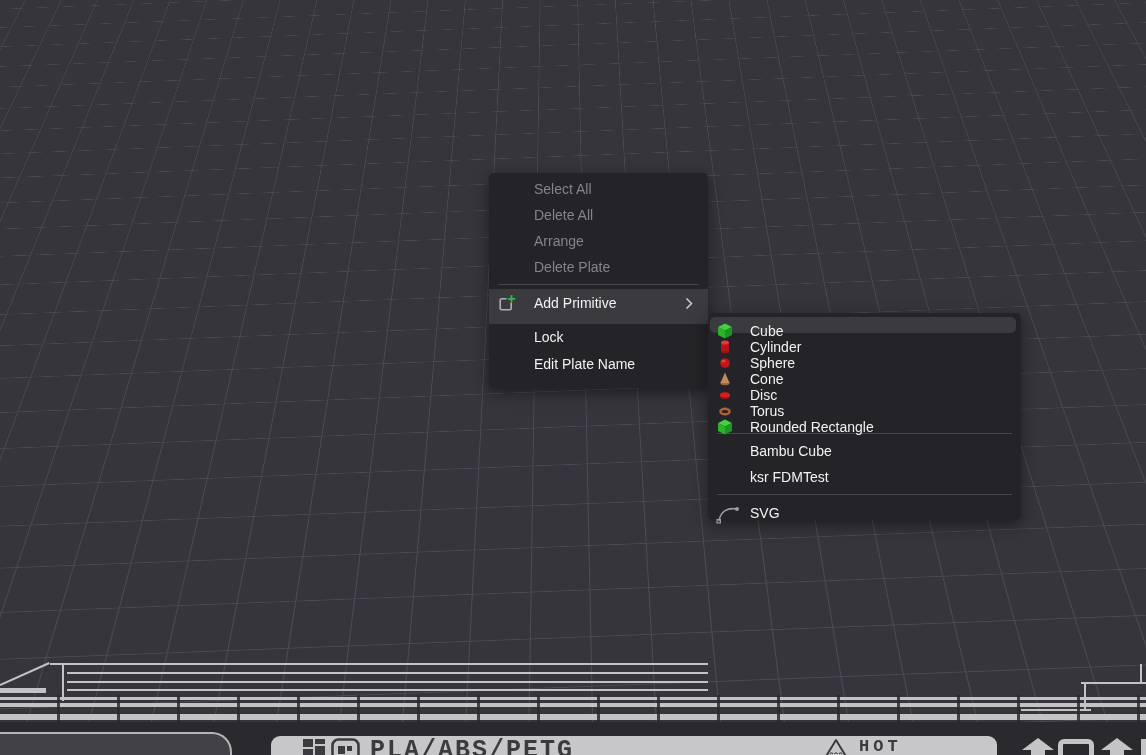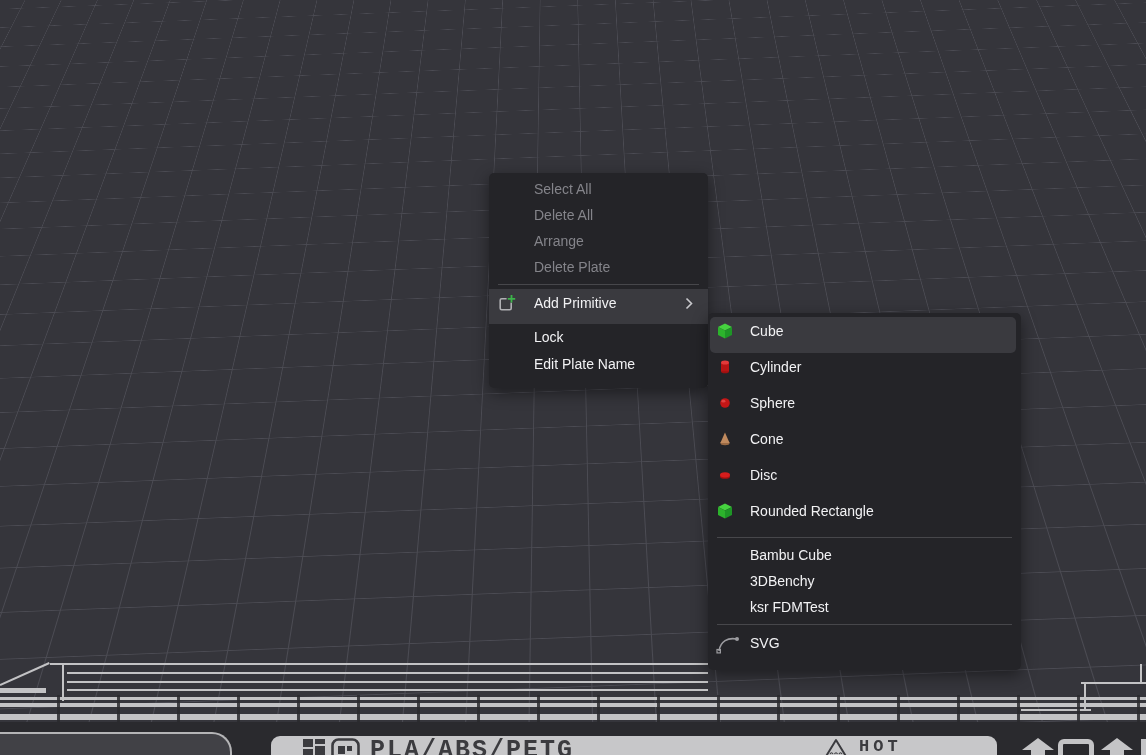--- a/index.html
+++ b/index.html
@@ -41,21 +41,21 @@
     box-shadow:0 5px 16px rgba(0,0,0,.45);font-size:14px;color:#f2f2f4;z-index:10;}
   .ctx{left:489px;top:173px;width:219px;padding:3px 0 3px;}
   .sub{left:708px;top:313px;width:313px;padding:4px 0 5px;}
   .mi{position:relative;height:26px;line-height:26px;padding-left:45px;white-space:nowrap;}
   .mi.tall{height:35px;line-height:28px;}
   .mi.disabled{color:#84848a;}
   .mi.hl{background:#3a3a3f;}
   .sep{height:1px;background:#47474b;margin:4px 9px;}
   .mi-icon{position:absolute;left:9px;top:5px;width:18px;height:18px;}
   .mi-chev{position:absolute;right:15px;top:8px;}
-  .sm-row{position:relative;height:36px;line-height:28px;padding-left:42px;white-space:nowrap;}
+  .sm-row{position:relative;height:16px;line-height:28px;padding-left:42px;white-space:nowrap;}
   .sm-row.hl{background:#3a3a3f;border-radius:5px;margin:0 5px 0 2px;padding-left:40px;}
   .sm-row.model{height:26px;line-height:26px;}
   .sm-icon{position:absolute;left:8px;top:5px;width:18px;height:18px;}
   .sm-row.hl .sm-icon{left:6px;}
   .svg-icon{position:absolute;left:7px;top:3px;}
 </style>
 </head>
 <body>
 
 <div class="stage">
@@ -181,37 +181,40 @@
 
 
   <div class="sm-row">
     <svg class="sm-icon" viewBox="0 0 18 18">
       <ellipse cx="9" cy="10.2" rx="5" ry="2.6" fill="#a80f0f"></ellipse>
       <ellipse cx="9" cy="8.8" rx="5" ry="2.6" fill="#d51d1d"></ellipse>
     </svg>
     <span>Disc</span>
   </div>
 
+  <div class="sm-row">
+    <svg class="sm-icon" viewBox="0 0 18 18">
+      <ellipse cx="9" cy="9.5" rx="4.6" ry="2.8" fill="none" stroke="#b06038" stroke-width="2.4"></ellipse>
+    </svg>
+    <span>Torus</span>
+  </div>
 
   <div class="sm-row">
     <svg class="sm-icon" viewBox="0 0 18 18">
       <polygon points="9,1.5 16,5 9,8.5 2,5" fill="#46d23f"></polygon>
       <polygon points="2,5 9,8.5 9,16.5 2,13" fill="#2cb32c"></polygon>
       <polygon points="16,5 9,8.5 9,16.5 16,13" fill="#1e9626"></polygon>
     </svg>
     <span>Rounded Rectangle</span>
   </div>
 
   <div class="sep"></div>
 
   <div class="sm-row model">
     <span>Bambu Cube</span>
-  </div>
-  <div class="sm-row model">
-    <span>3DBenchy</span>
   </div>
   <div class="sm-row model">
     <span>ksr FDMTest</span>
   </div>
 
   <div class="sep"></div>
 
   <div class="sm-row">
     <svg class="svg-icon" width="26" height="24">
       <path d="M4 19 C5.5 9, 13 5.5, 21.5 7" stroke="#9c9ca0" stroke-width="1.6" fill="none"></path>

